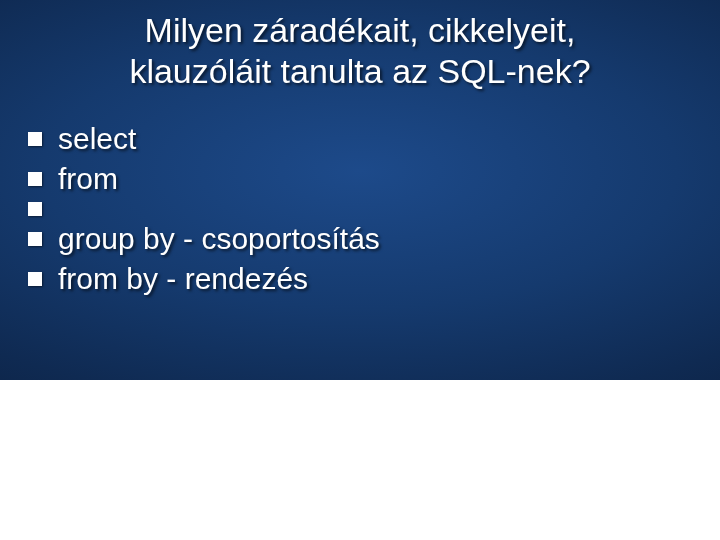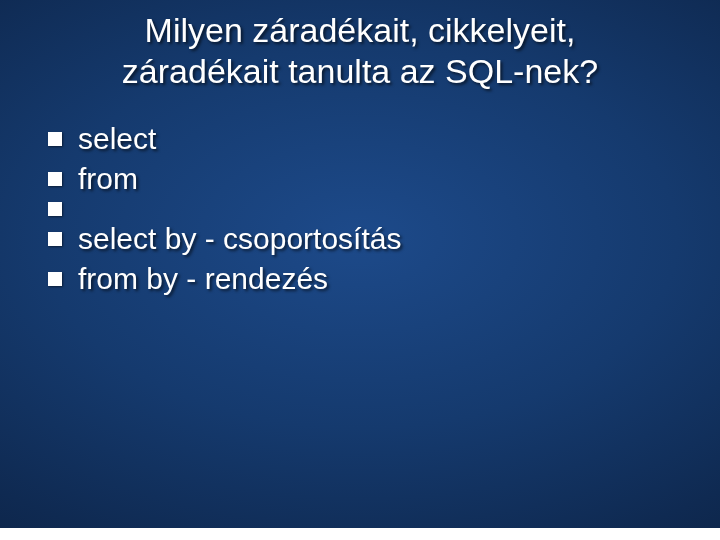--- a/index.html
+++ b/index.html
@@ -4,41 +4,41 @@
 <style>
   html, body {
     margin: 0;
     padding: 0;
     width: 720px;
     height: 540px;
     overflow: hidden;
   }
   .slide {
     width: 720px;
-    height: 528px;
+    height: 380px;
     background: radial-gradient(ellipse 110% 90% at 50% 45%,
                 #1d4a8a 0%,
                 #153a6e 40%,
                 #0f2a52 70%,
                 #0a1c3a 100%);
     font-family: Arial, Helvetica, sans-serif;
     box-sizing: border-box;
     position: relative;
   }
   .title {
     color: #ffffff;
     font-size: 34px;
     line-height: 1.2;
     text-align: center;
     padding: 10px 50px 0 50px;
     text-shadow: 2px 2px 3px rgba(0,0,0,0.6);
     font-weight: 400;
   }
   .body {
-    padding: 30px 0 0 48px;
+    padding: 30px 0 0 28px;
   }
   .item {
     display: flex;
     align-items: center;
     margin-bottom: 6px;
   }
   .bullet {
     width: 14px;
     height: 14px;
     background: #ffffff;
@@ -52,36 +52,36 @@
     text-shadow: 2px 2px 3px rgba(0,0,0,0.6);
     font-weight: 400;
   }
 </style>
 </head>
 <body>
 
 <div class="slide">
   <div class="title">
     <span>Milyen záradékait, cikkelyeit,</span><br>
-    <span>záradékait tanulta az SQL-nek?</span>
+    <span>klauzóláit tanulta az SQL-nek?</span>
   </div>
   <div class="body">
     <div class="item">
       <div class="bullet"></div>
       <div class="item-text">select</div>
     </div>
     <div class="item">
       <div class="bullet"></div>
       <div class="item-text">from</div>
     </div>
     <div class="item">
       <div class="bullet"></div>
     </div>
     <div class="item">
       <div class="bullet"></div>
-      <div class="item-text">select by - csoportosítás</div>
+      <div class="item-text">group by - csoportosítás</div>
     </div>
     <div class="item">
       <div class="bullet"></div>
       <div class="item-text">from by - rendezés</div>
     </div>
   </div>
 </div>
 
 </body></html>

